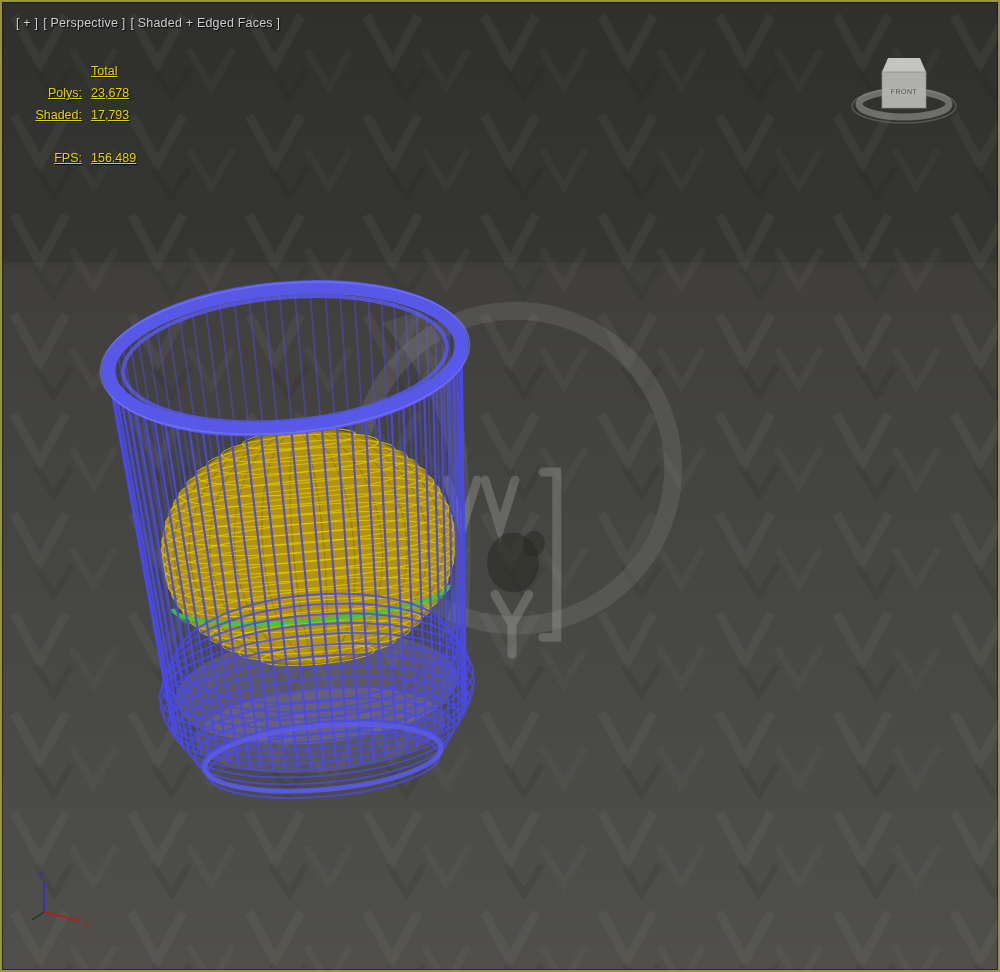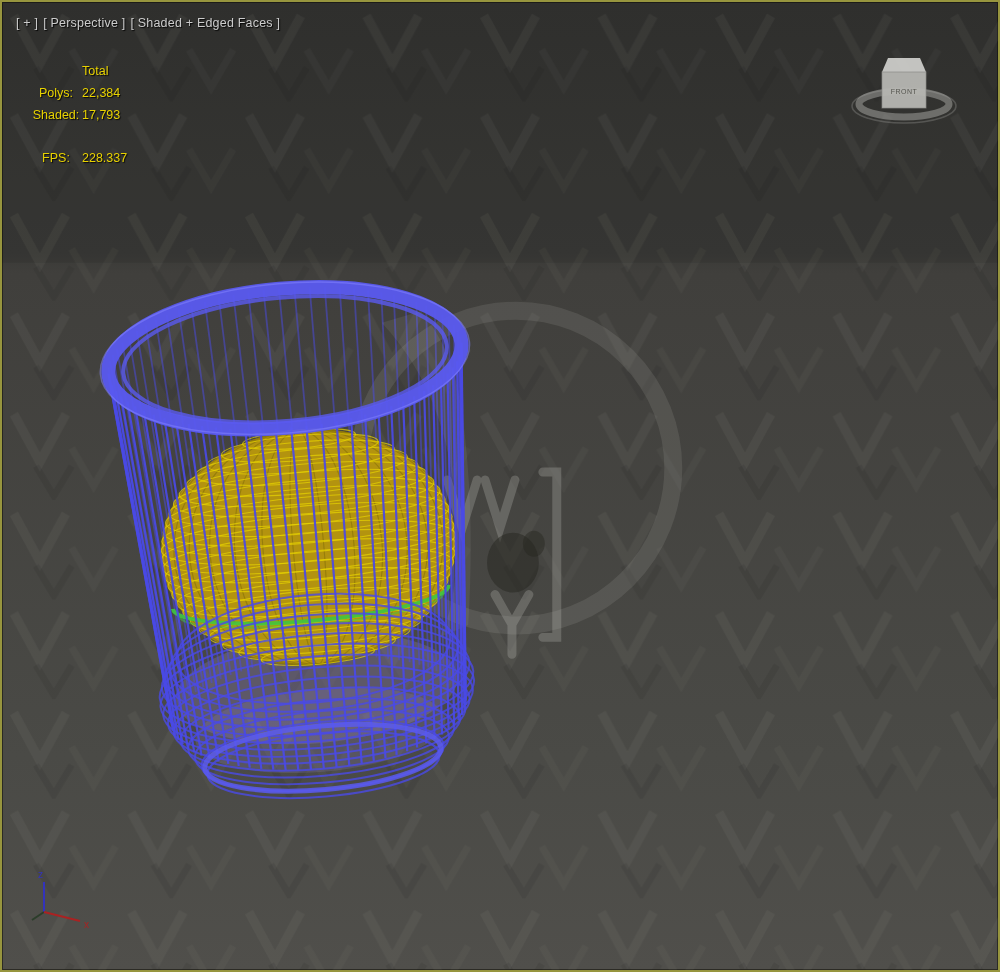--- a/index.html
+++ b/index.html
@@ -16,23 +16,24 @@
     position:absolute;left:14px;top:14px;z-index:10;
     font-size:12.5px;color:var(--label-color,#cccccc);
     letter-spacing:.2px;text-shadow:1px 1px 1px rgba(0,0,0,.9);
     user-select:none;
   }
   .vplabel .seg{margin-right:5px;cursor:pointer}
   .stats{
     position:absolute;left:28px;top:58px;z-index:10;
     font-size:12.5px;line-height:22px;color:var(--stats-color,#e8d200);
     text-shadow:1px 1px 1px rgba(0,0,0,.85);
+    text-decoration:underline;
   }
   .stats .row{display:flex}
-  .stats .lbl{width:52px;text-align:center;}
+  .stats .lbl{width:52px;text-align:right;margin-right:9px}
   .stats .spacer{height:21px}
   .viewcube{position:absolute;right:16px;top:44px;z-index:10;cursor:pointer}
   .axisg{position:absolute;left:26px;top:862px;z-index:10}
 </style>
 </head>
 <body>
 
 <div class="vp">
 
   <svg class="layer" viewBox="0 0 1000 972" preserveAspectRatio="none">
@@ -206,30 +207,30 @@
     <span class="seg">[ + ]</span><span class="seg">[ Perspective ]</span><span class="seg">[ Shaded + Edged Faces ]</span>
   </div>
 
   <div class="stats">
     <div class="row">
       <span class="lbl"></span>
       <span class="val">Total</span>
     </div>
     <div class="row">
       <span class="lbl">Polys:</span>
-      <span class="val">22,384</span>
+      <span class="val">23,678</span>
     </div>
     <div class="row">
       <span class="lbl">Shaded:</span>
       <span class="val">17,793</span>
     </div>
     <div class="row spacer"></div>
     <div class="row">
       <span class="lbl">FPS:</span>
-      <span class="val">228.337</span>
+      <span class="val">156.489</span>
     </div>
   </div>
 
   <svg class="viewcube" viewBox="0 0 140 95" width="140" height="95">
     <ellipse cx="62" cy="60" rx="52" ry="17" fill="none" stroke-width="1.5" opacity="0.3" stroke="#a9a9a5"></ellipse>
     <ellipse cx="62" cy="58" rx="45" ry="13" fill="none" stroke-width="7" opacity="0.5" stroke="#a9a9a5"></ellipse>
     <polygon points="40,26 84,26 78,12 46,12" opacity="0.9" fill="#d4d4d0"></polygon>
     <rect x="40" y="26" width="44" height="36" opacity="0.95" fill="#b6b6b2"></rect>
     <rect x="40" y="26" width="44" height="36" fill="none" stroke="#8d8d89" stroke-width="1" opacity="0.7"></rect>
     <text x="62" y="48" text-anchor="middle" font-size="7" letter-spacing="0.5" fill="#54544e">FRONT</text>

